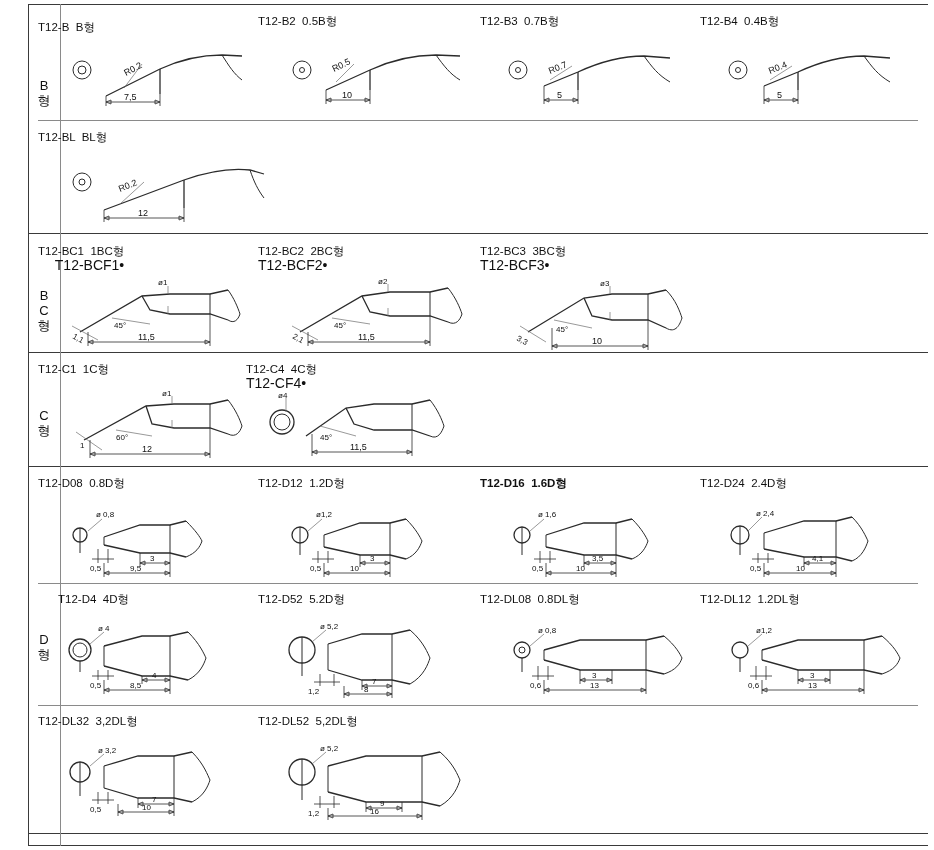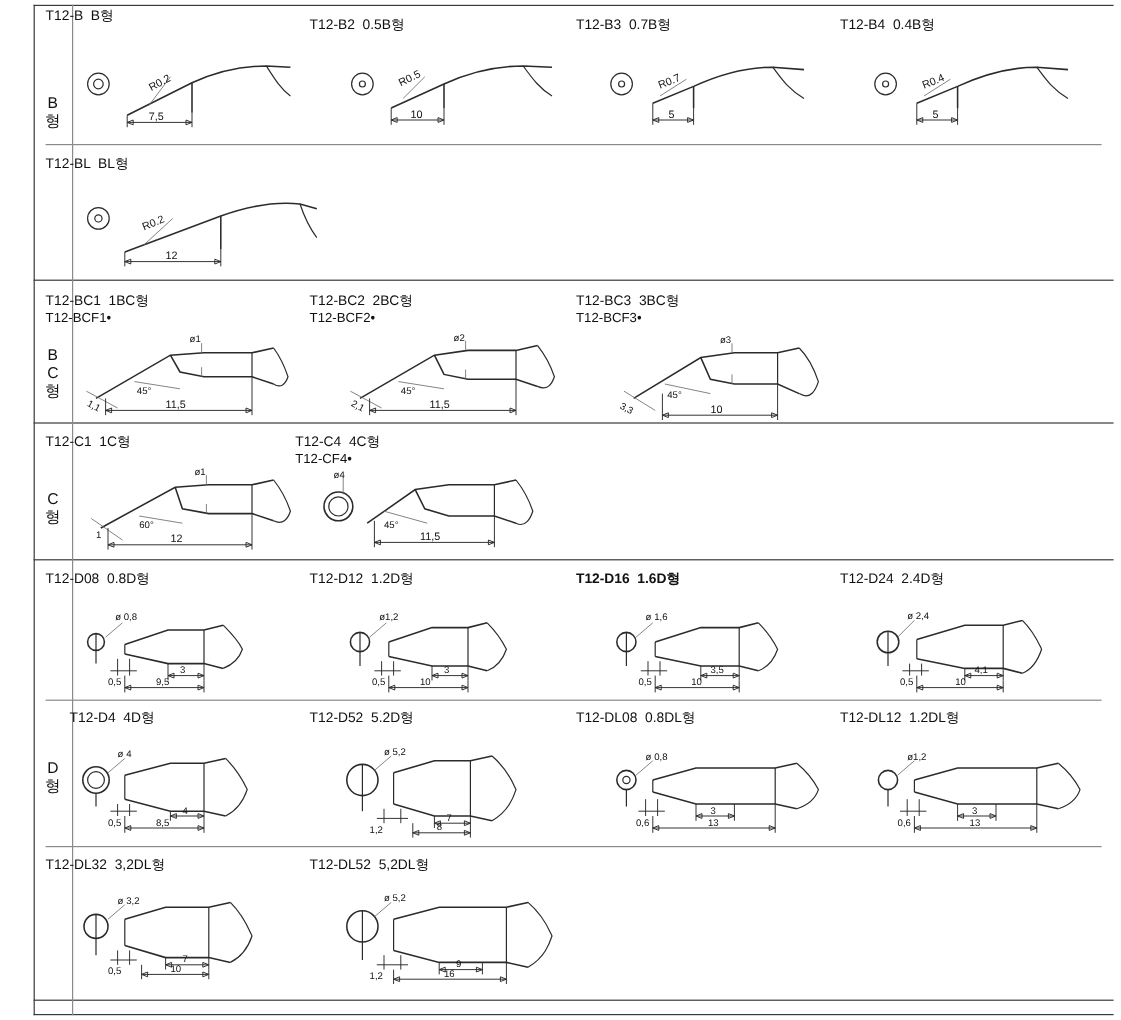--- a/index.html
+++ b/index.html
@@ -30,21 +30,21 @@
 
   
   .cell{position:absolute;}
   .title{
     font-size:11.5px;
     line-height:14px;
     color:#111;
     white-space:pre;
   }
   .sub{
-    font-size:11px;
+    font-size:14px;
     line-height:14px;
     color:#111;
     white-space:pre;
   }
   .fig{position:absolute;}
 
   svg{display:block;overflow:visible;}
   .ln{stroke:#2b2b2b;stroke-width:1;fill:none;}
   .ln2{stroke:#2b2b2b;stroke-width:1.3;fill:none;}
   .dim{stroke:#2b2b2b;stroke-width:0.8;fill:none;}
@@ -70,21 +70,21 @@
   <div class="hline thin" style="left:38px;top:583px;width:880px;"></div>
   <div class="hline thin" style="left:38px;top:705px;width:880px;"></div>
 
   <div class="vline thin" style="left:60px;top:4px;height:842px;"></div>
 
   <div class="grp-label" style="left:30px;top:78px;">B<br>형</div>
   <div class="grp-label" style="left:30px;top:288px;">B<br>C<br>형</div>
   <div class="grp-label" style="left:30px;top:408px;">C<br>형</div>
   <div class="grp-label" style="left:30px;top:632px;">D<br>형</div>
 
-  <div class="cell" style="left:38px;top:7px;">
+  <div class="cell" style="left:38px;top:20px;">
     <div class="title">T12-B  B형</div>
   </div>
   <div class="fig" style="left:64px;top:50px;">
     <svg width="200" height="60" viewBox="0 0 200 60">
       <circle class="ln" cx="18" cy="20" r="9"></circle>
       <circle class="ln" cx="18" cy="20" r="4"></circle>
       <path class="ln2" d="M42 46 L96 19 C120 8 140 5 158 5 L178 6"></path>
       <path class="ln2" d="M96 19 L96 44"></path>
       <path class="ln" d="M158 5 C165 16 170 24 178 30"></path>
       <path class="thinln" d="M60 38 L78 14"></path>
@@ -160,21 +160,21 @@
       <path class="ln2" d="M120 18 L120 46"></path>
       <path class="ln" d="M186 8 C190 20 194 28 200 36"></path>
       <path class="thinln" d="M56 42 L80 20"></path>
       <text class="dimtxt" x="56" y="30" transform="rotate(-22 56 30)">R0.2</text>
       <path class="dim" d="M40 48 L40 60 M120 46 L120 60 M40 56 L120 56"></path>
       <path class="dim" d="M40 56 l5 -2 v4 z M120 56 l-5 -2 v4 z" fill="#2b2b2b"></path>
       <text class="dimtxt" x="74" y="54">12</text>
     </svg>
   </div>
 
-  <div class="cell" style="left:38px;top:244px;">
+  <div class="cell" style="left:38px;top:244px;text-align:right;">
     <div class="title">T12-BC1  1BC형</div>
     <div class="sub">T12-BCF1•</div>
   </div>
   <div class="fig" style="left:50px;top:280px;">
     <svg width="210" height="70" viewBox="0 0 210 70">
       <path class="ln2" d="M30 52 L92 16 L120 14 L160 14 L178 10"></path>
       <path class="ln2" d="M92 16 L100 30 L120 34 L160 34 L178 40"></path>
       <path class="ln" d="M160 14 L160 34"></path>
       <path class="ln" d="M178 10 C184 18 188 28 190 34 C188 40 184 44 178 40"></path>
       <path class="thinln" d="M118 14 L118 6 M118 34 L118 26"></path>

